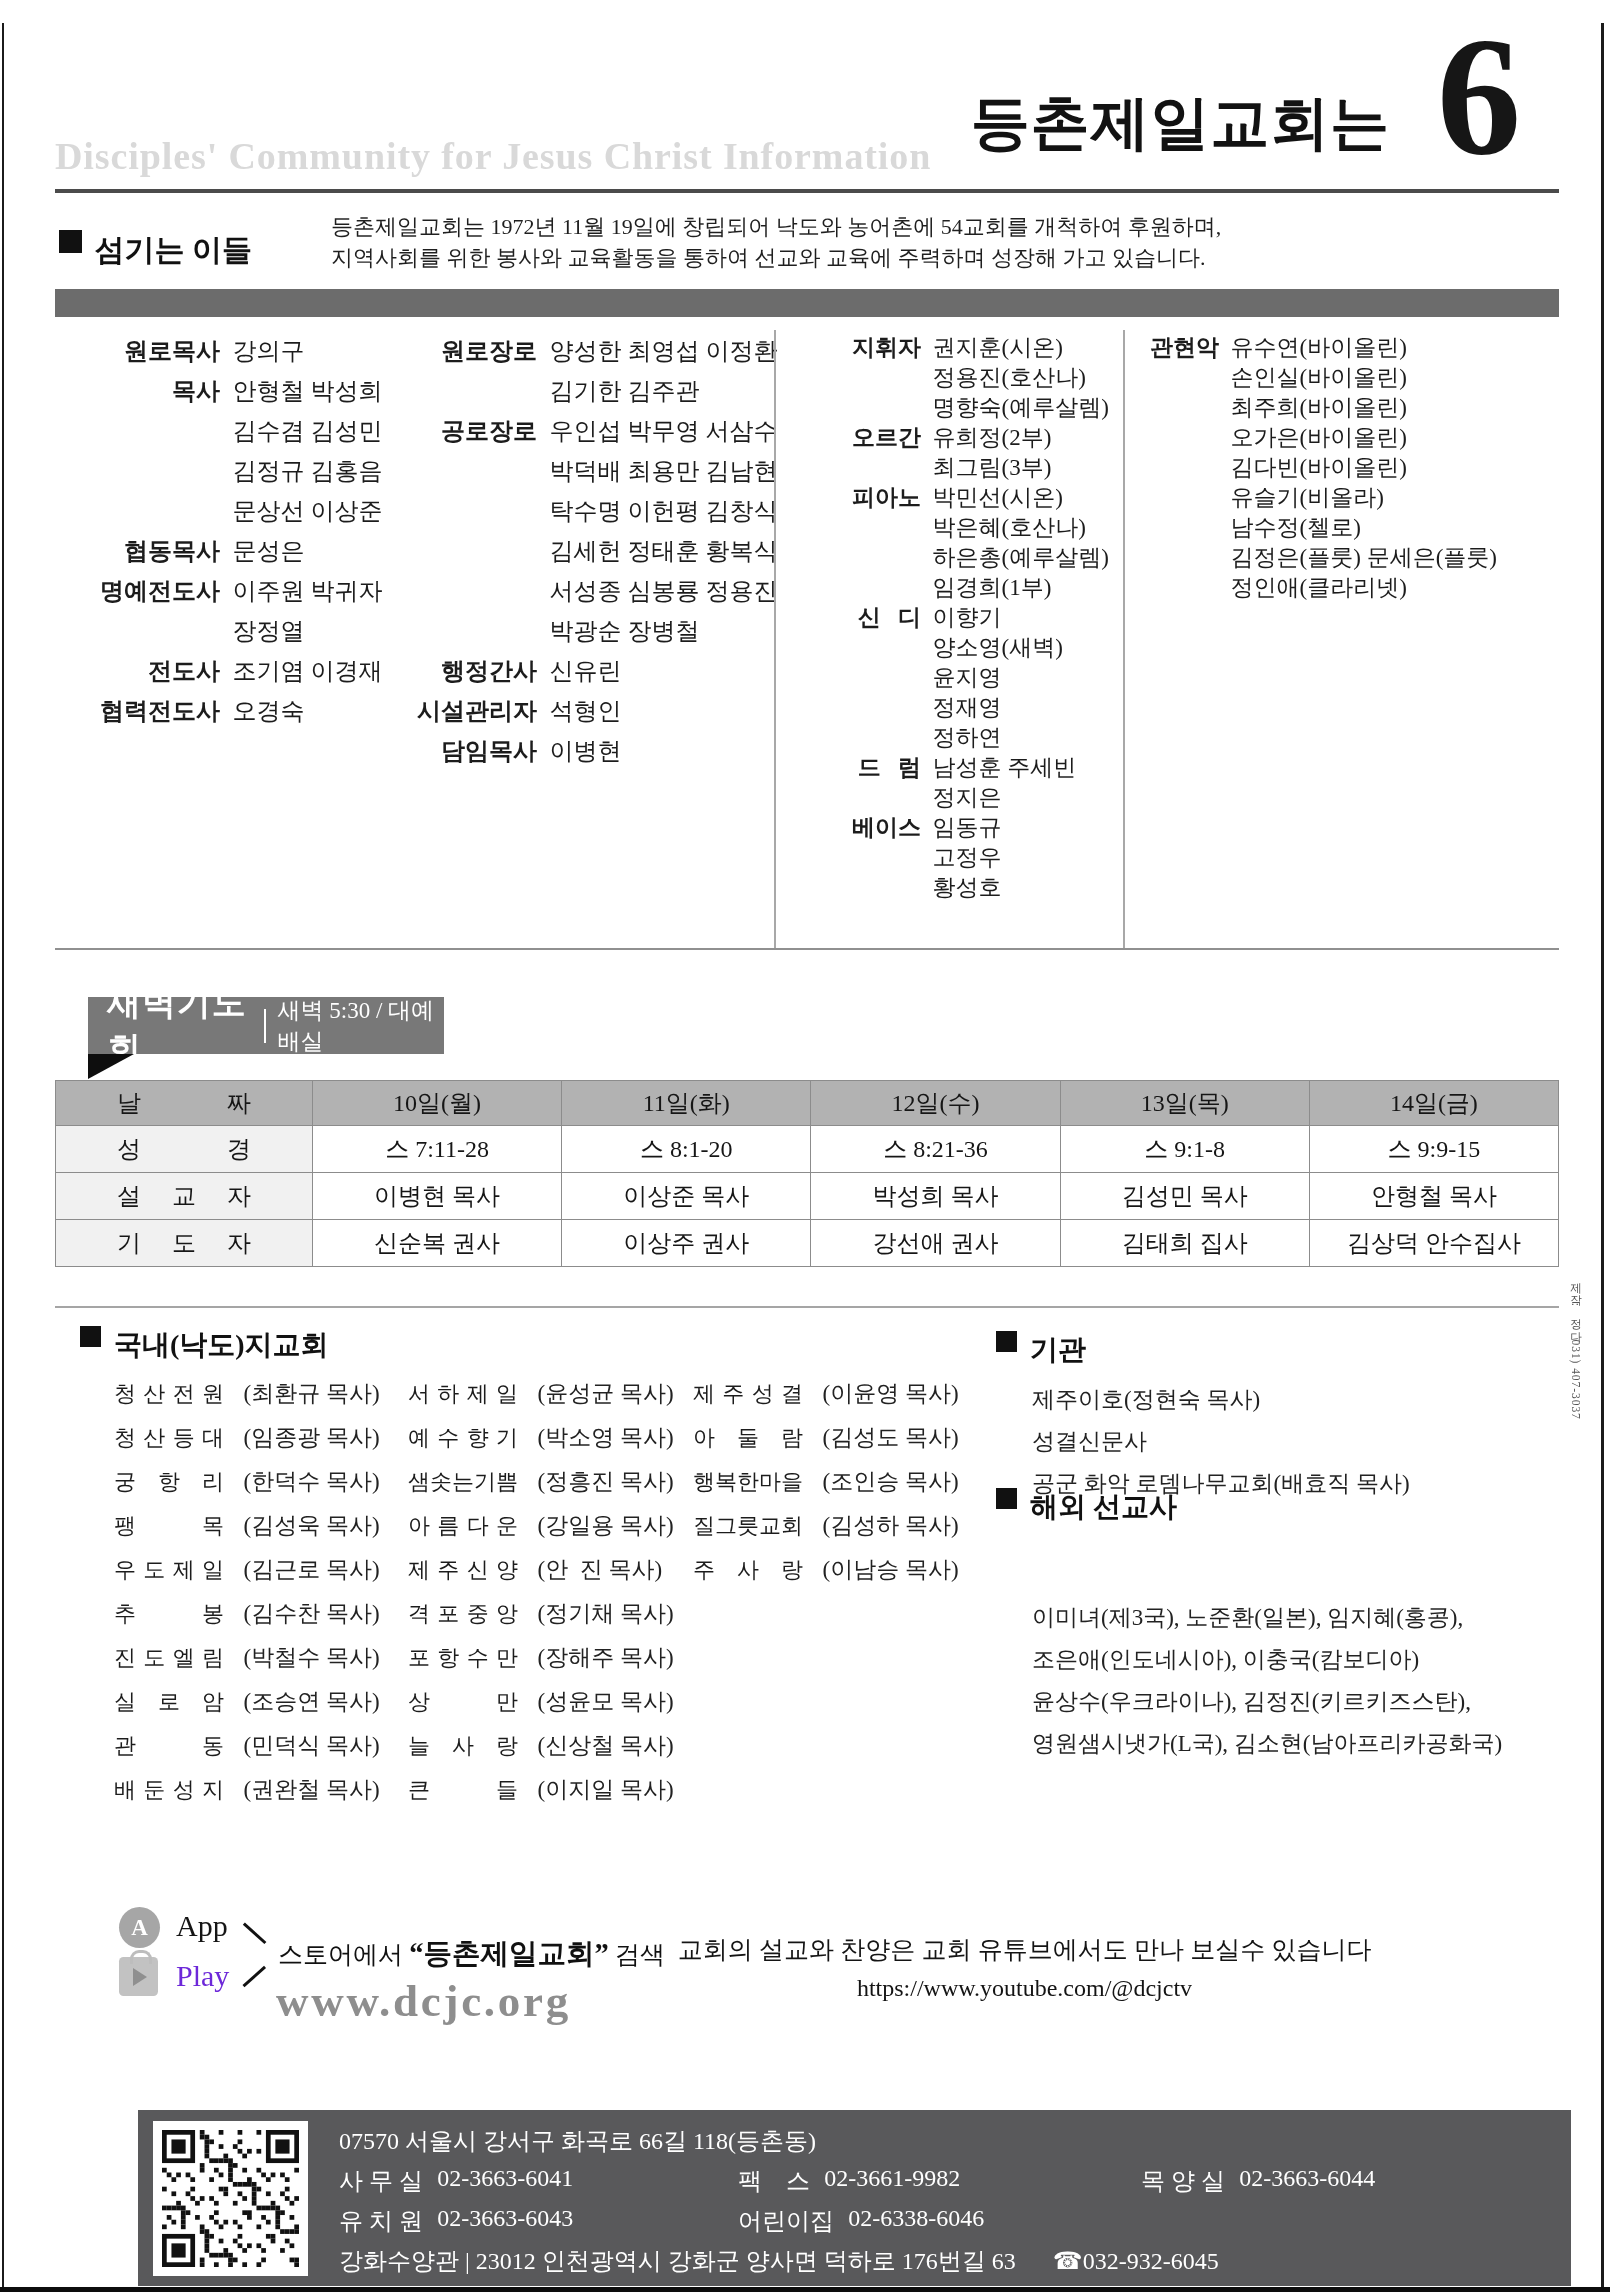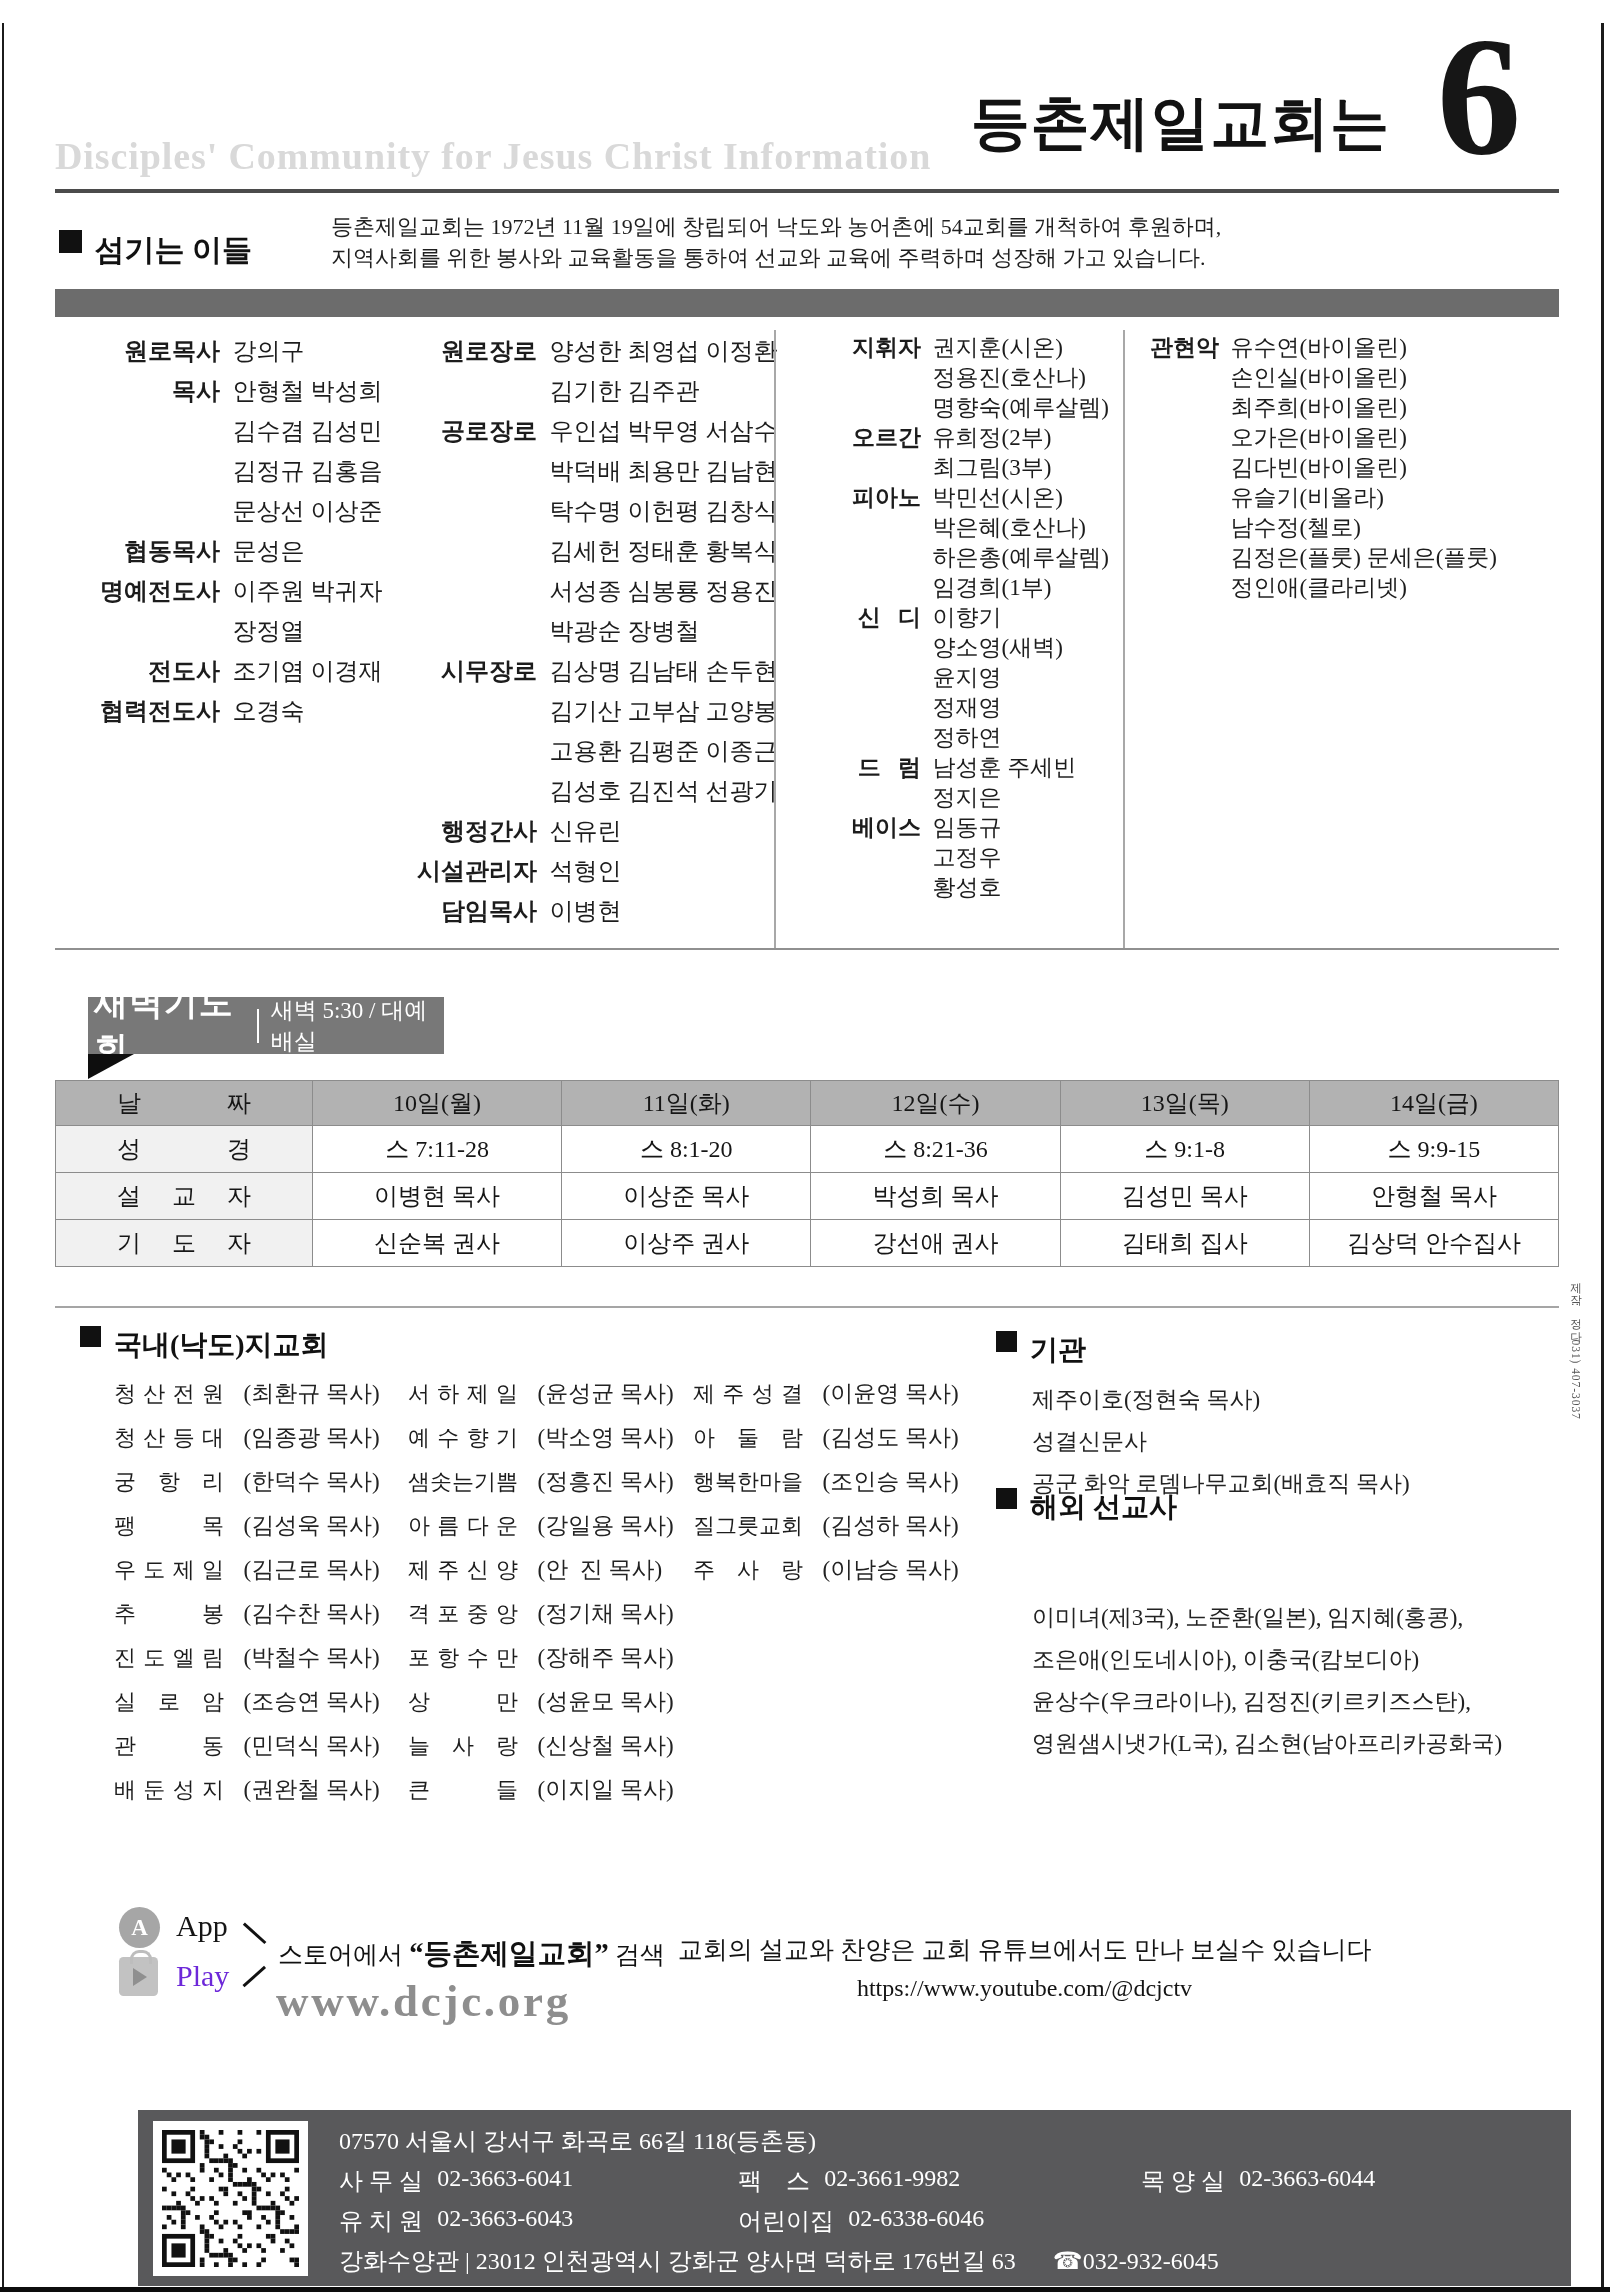--- a/index.html
+++ b/index.html
@@ -43,21 +43,21 @@
   #sv-col4{left:1144px;top:333px;font-size:23px;line-height:30px;}
   #sv-col4 .sv-role{width:75px;}
   #sv-col4 .sv-names{margin-left:11.6px;}
   .sv-div{width:1.8px;background:#a8a8a8;top:330px;height:618px;}
   .sv-div1{left:774px;} .sv-div2{left:1123px;}
   .serving-rule{left:55px;top:948px;width:1504px;height:1.8px;background:#909090;}
 
   
   .banner{left:88px;top:997px;width:356px;height:57px;background:#787878;color:#fff;
           display:flex;align-items:center;}
-  .banner-title{font-size:34px;font-weight:bold;margin-left:6px;letter-spacing:0.9px;}
+  .banner-title{font-size:34px;font-weight:bold;margin-left:19px;letter-spacing:0.9px;}
   .banner-sep{width:2.7px;height:34px;background:#fff;margin:0 11.6px 0 13.4px;}
   .banner-sub{font-size:23px;}
   .banner-fold{left:88px;top:1054px;width:0;height:0;border-top:25px solid #0e0e0e;border-right:46px solid transparent;}
 
   
   .prayer-wrap{left:55px;top:1080px;}
   table.prayer{border-collapse:collapse;table-layout:fixed;width:1504px;border:1.8px solid #7a7a7a;}
   table.prayer th, table.prayer td{border:0.9px solid #8c8c8c;text-align:center;vertical-align:middle;
       font-size:24px;color:#161616;}
   table.prayer th{background:#b2b2b2;height:42px;font-weight:normal;}
@@ -196,29 +196,20 @@
       </div>
       <div class="sv-group">
         <div class="sv-role">공로장로</div>
         <div class="sv-names">
           <div>우인섭 박무영 서삼수</div>
           <div>박덕배 최용만 김남현</div>
           <div>탁수명 이헌평 김창식</div>
           <div>김세헌 정태훈 황복식</div>
           <div>서성종 심봉룡 정용진</div>
           <div>박광순 장병철</div>
-        </div>
-      </div>
-      <div class="sv-group">
-        <div class="sv-role">시무장로</div>
-        <div class="sv-names">
-          <div>김상명 김남태 손두현</div>
-          <div>김기산 고부삼 고양봉</div>
-          <div>고용환 김평준 이종근</div>
-          <div>김성호 김진석 선광기</div>
         </div>
       </div>
       <div class="sv-group">
         <div class="sv-role">행정간사</div>
         <div class="sv-names">
           <div>신유린</div>
         </div>
       </div>
       <div class="sv-group">
         <div class="sv-role">시설관리자</div>

